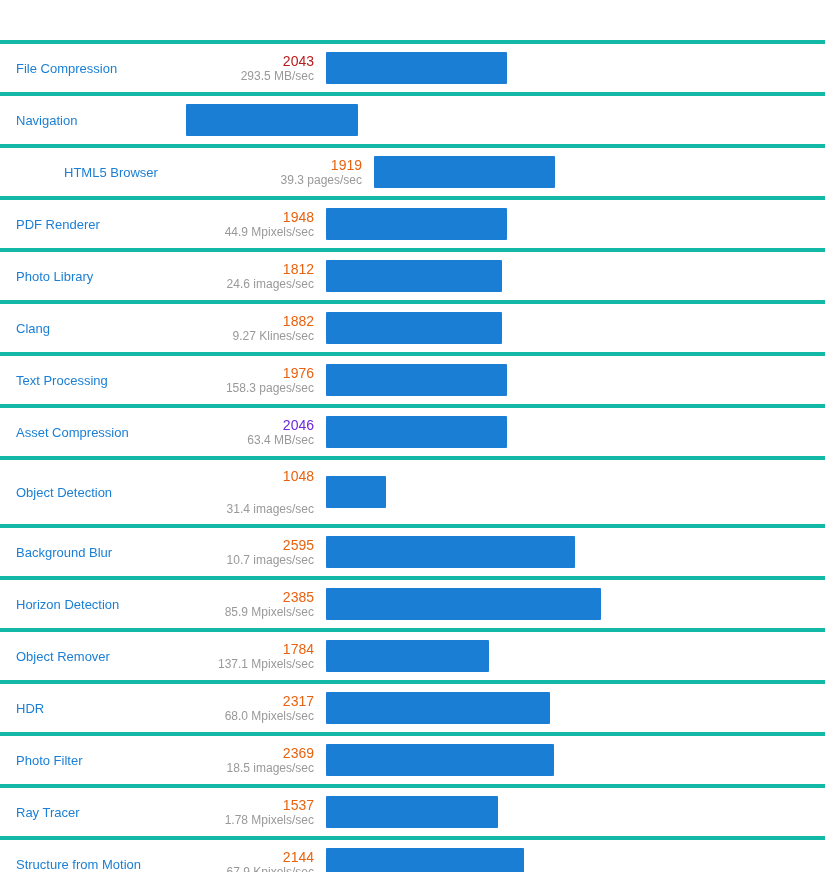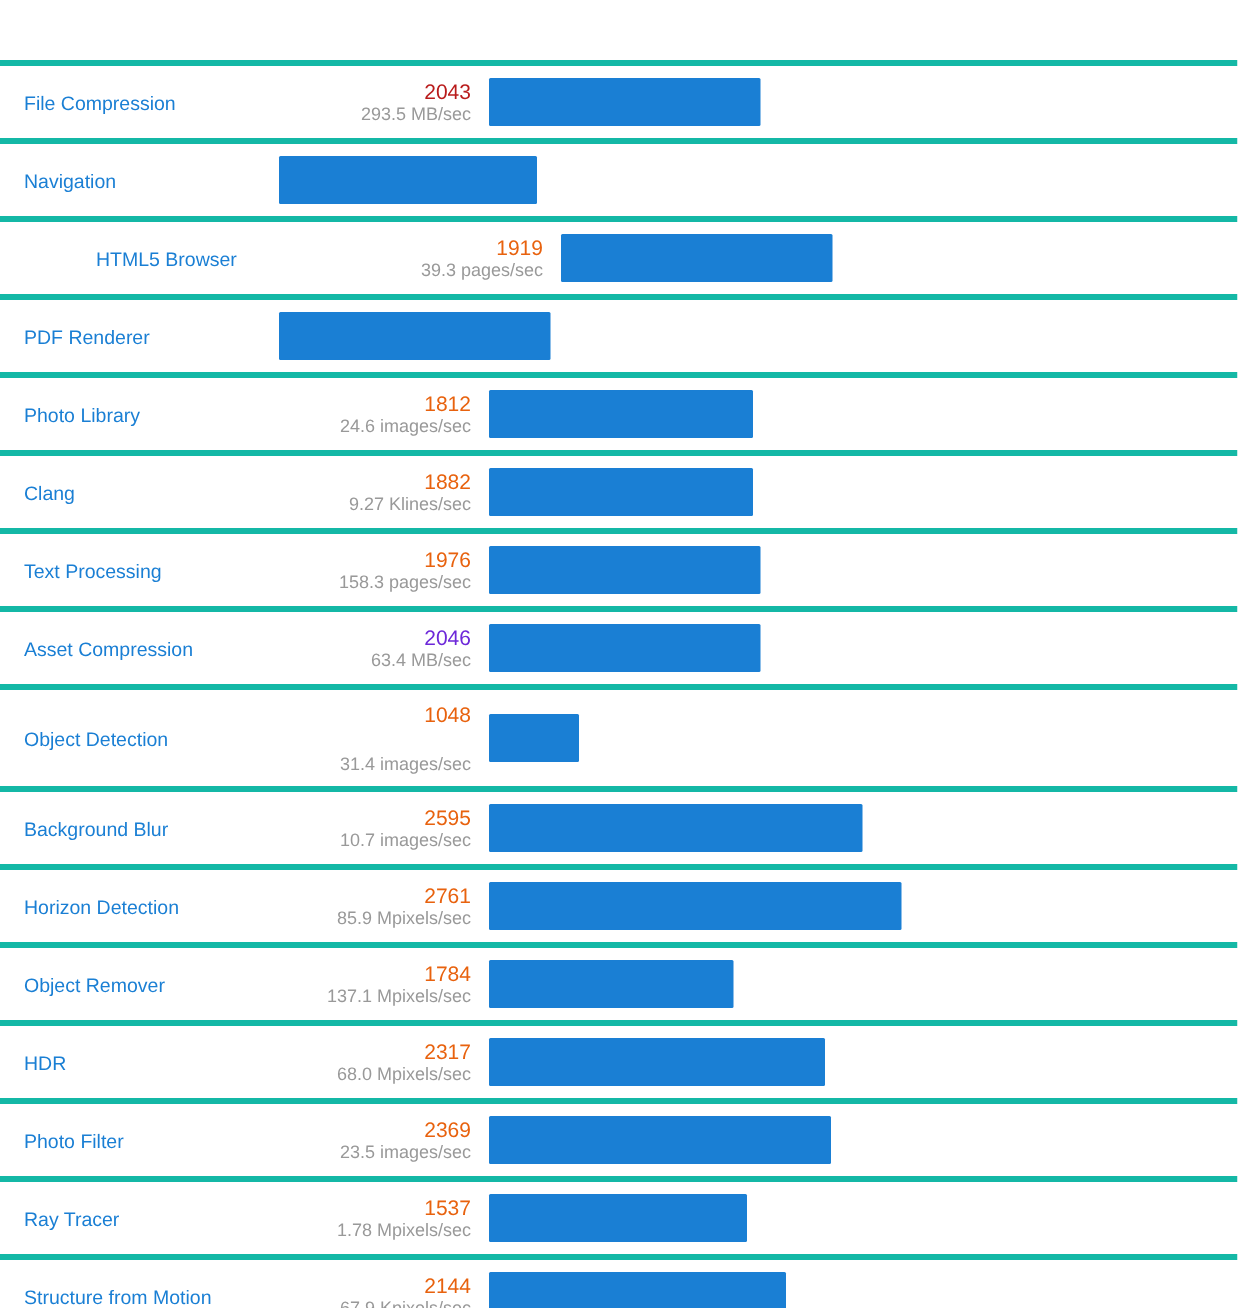--- a/index.html
+++ b/index.html
@@ -95,20 +95,24 @@
       <div class="row-score-area">
         <span class="score-value" style="color:#e8620e;">1919</span>
         <span class="score-unit" style="color:#999;">39.3 pages/sec</span>
       </div>
       <div class="bar-area">
         <div class="bar" style="width:181px; background:#1a7fd4;"></div>
       </div>
     </div>
       <div class="row">
       <div class="row-name" style="color:#1a7fd4;">PDF Renderer</div>
+      <div class="row-score-area">
+        <span class="score-value" style="color:#e8620e;">1948</span>
+        <span class="score-unit" style="color:#999;">44.9 Mpixels/sec</span>
+      </div>
       <div class="bar-area">
         <div class="bar" style="width:181px; background:#1a7fd4;"></div>
       </div>
     </div>
       <div class="row">
       <div class="row-name" style="color:#1a7fd4;">Photo Library</div>
       <div class="row-score-area">
         <span class="score-value" style="color:#e8620e;">1812</span>
         <span class="score-unit" style="color:#999;">24.6 images/sec</span>
       </div>
@@ -162,21 +166,21 @@
         <span class="score-value" style="color:#e8620e;">2595</span>
         <span class="score-unit" style="color:#999;">10.7 images/sec</span>
       </div>
       <div class="bar-area">
         <div class="bar" style="width:249px; background:#1a7fd4;"></div>
       </div>
     </div>
       <div class="row">
       <div class="row-name" style="color:#1a7fd4;">Horizon Detection</div>
       <div class="row-score-area">
-        <span class="score-value" style="color:#e8620e;">2761</span>
+        <span class="score-value" style="color:#e8620e;">2385</span>
         <span class="score-unit" style="color:#999;">85.9 Mpixels/sec</span>
       </div>
       <div class="bar-area">
         <div class="bar" style="width:275px; background:#1a7fd4;"></div>
       </div>
     </div>
       <div class="row">
       <div class="row-name" style="color:#1a7fd4;">Object Remover</div>
       <div class="row-score-area">
         <span class="score-value" style="color:#e8620e;">1784</span>
@@ -193,21 +197,21 @@
         <span class="score-unit" style="color:#999;">68.0 Mpixels/sec</span>
       </div>
       <div class="bar-area">
         <div class="bar" style="width:224px; background:#1a7fd4;"></div>
       </div>
     </div>
       <div class="row">
       <div class="row-name" style="color:#1a7fd4;">Photo Filter</div>
       <div class="row-score-area">
         <span class="score-value" style="color:#e8620e;">2369</span>
-        <span class="score-unit" style="color:#999;">23.5 images/sec</span>
+        <span class="score-unit" style="color:#999;">18.5 images/sec</span>
       </div>
       <div class="bar-area">
         <div class="bar" style="width:228px; background:#1a7fd4;"></div>
       </div>
     </div>
       <div class="row">
       <div class="row-name" style="color:#1a7fd4;">Ray Tracer</div>
       <div class="row-score-area">
         <span class="score-value" style="color:#e8620e;">1537</span>
         <span class="score-unit" style="color:#999;">1.78 Mpixels/sec</span>

